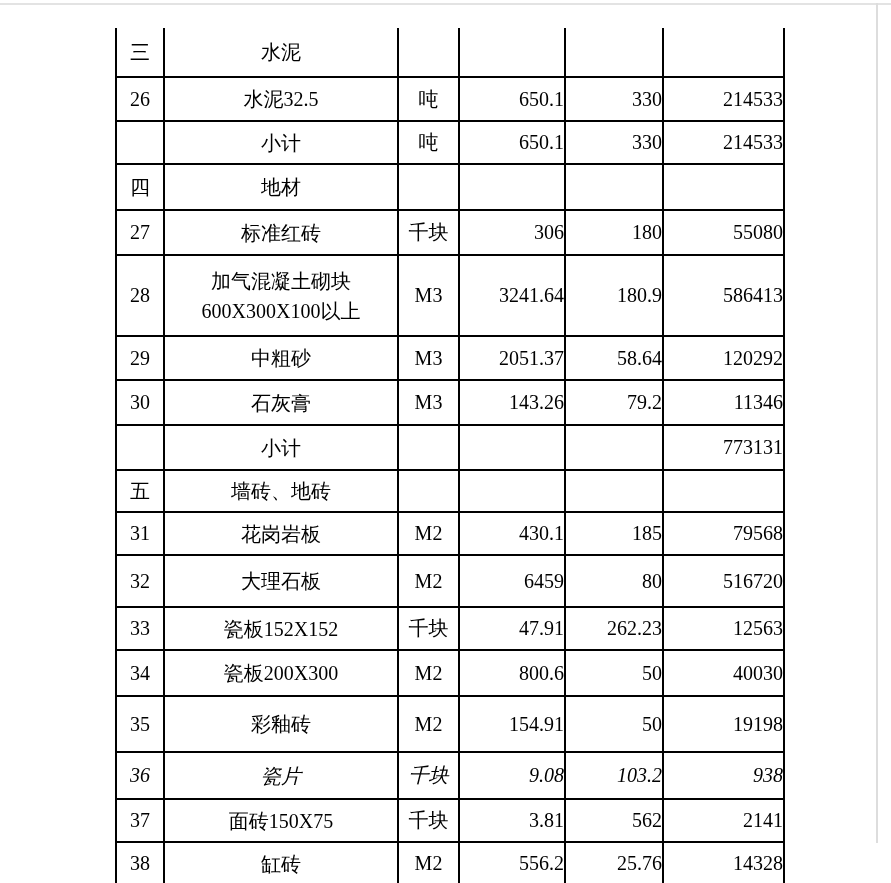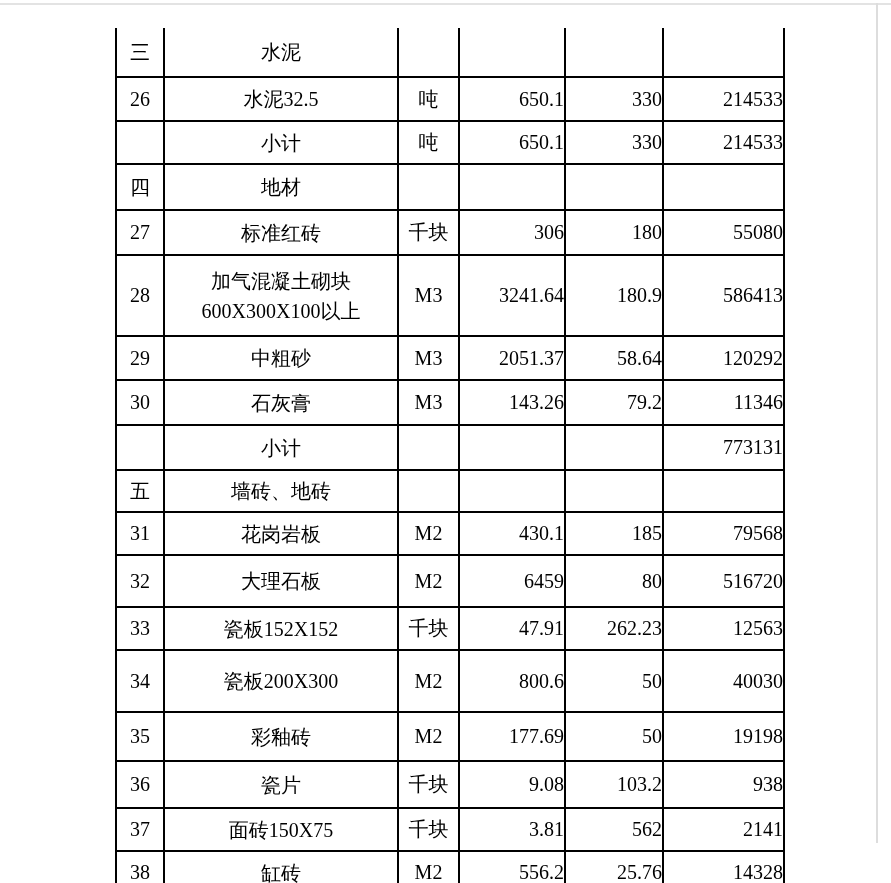--- a/index.html
+++ b/index.html
@@ -175,37 +175,37 @@
           <td class="col-total">516720</td>
         </tr>
         <tr style="height: 43px;">
           <td class="col-no">33</td>
           <td class="col-name">瓷板152X152</td>
           <td class="col-unit">千块</td>
           <td class="col-quantity">47.91</td>
           <td class="col-price">262.23</td>
           <td class="col-total">12563</td>
         </tr>
-        <tr style="height: 62px;">
+        <tr style="height: 46px;">
           <td class="col-no">34</td>
           <td class="col-name">瓷板200X300</td>
           <td class="col-unit">M2</td>
           <td class="col-quantity">800.6</td>
           <td class="col-price">50</td>
           <td class="col-total">40030</td>
         </tr>
-        <tr style="height: 49px;">
+        <tr style="height: 56px;">
           <td class="col-no">35</td>
           <td class="col-name">彩釉砖</td>
           <td class="col-unit">M2</td>
-          <td class="col-quantity">177.69</td>
+          <td class="col-quantity">154.91</td>
           <td class="col-price">50</td>
           <td class="col-total">19198</td>
         </tr>
-        <tr style="height: 47px;">
+        <tr style="height: 47px; font-style: italic;">
           <td class="col-no">36</td>
           <td class="col-name">瓷片</td>
           <td class="col-unit">千块</td>
           <td class="col-quantity">9.08</td>
           <td class="col-price">103.2</td>
           <td class="col-total">938</td>
         </tr>
         <tr style="height: 43px;">
           <td class="col-no">37</td>
           <td class="col-name">面砖150X75</td>

